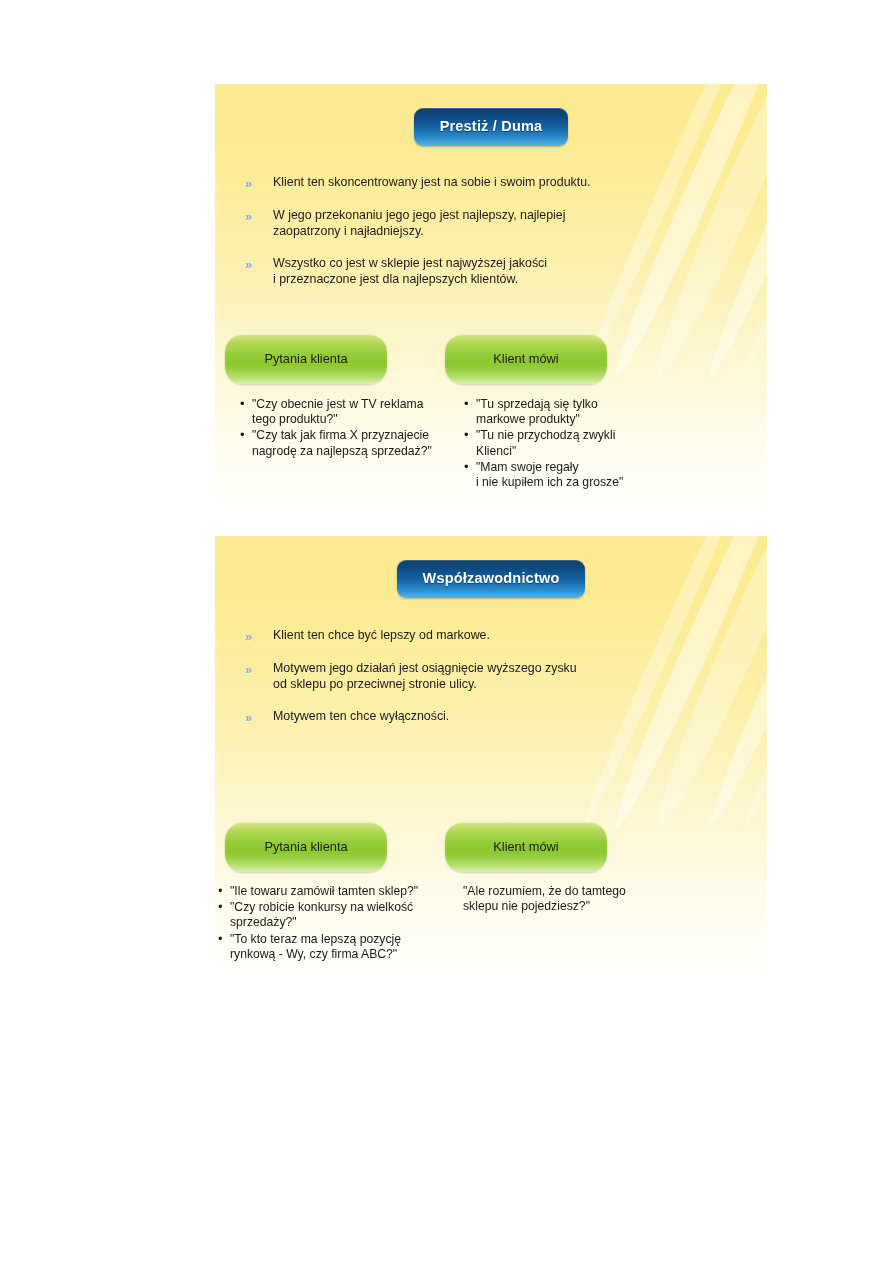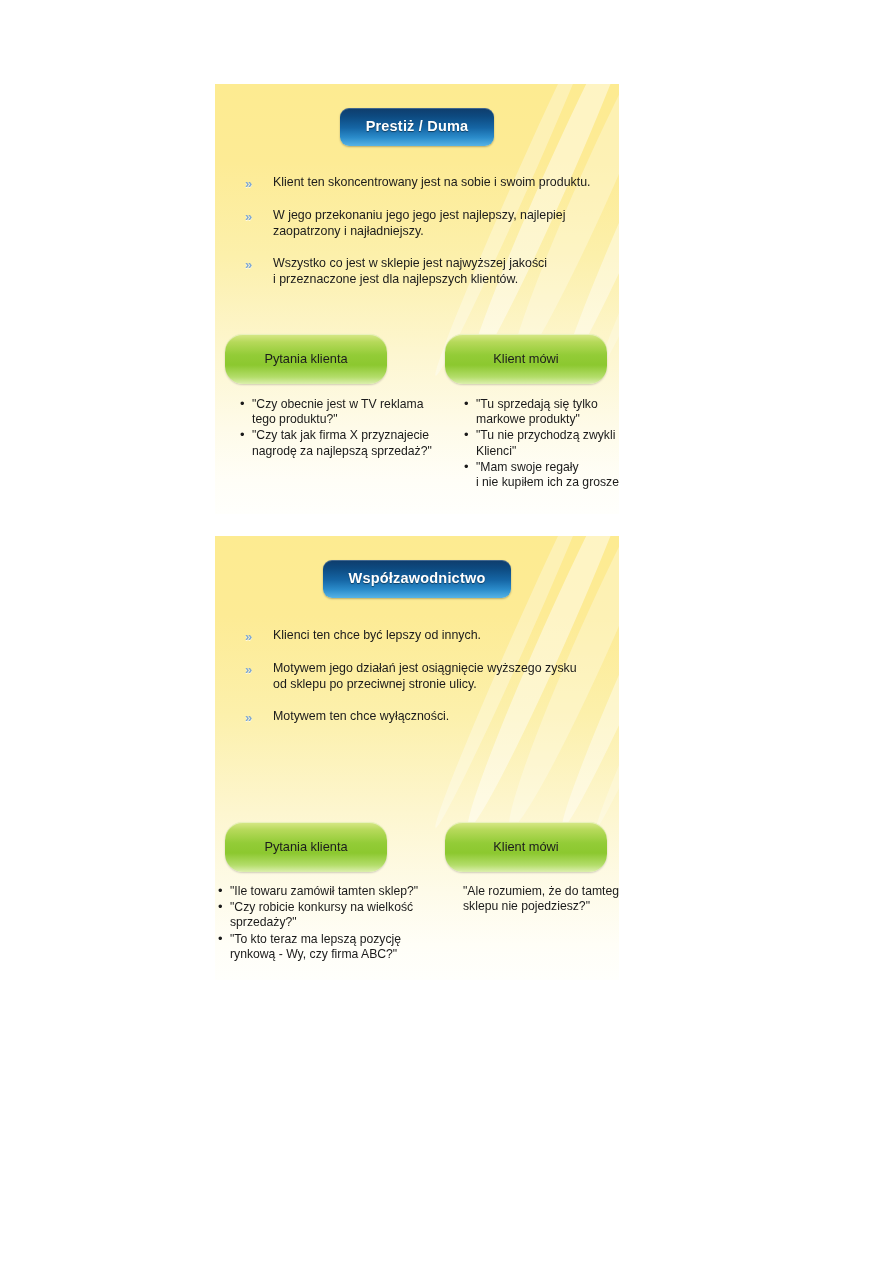--- a/index.html
+++ b/index.html
@@ -20,21 +20,21 @@
     left: 0;
     top: 0;
     width: 893px;
     height: 1263px;
   }
 
   
   .slide {
     position: absolute;
     left: 215px;
-    width: 404px;
+    width: 552px;
     background: linear-gradient(to bottom,
                 #fdeb91 0%,
                 #fdeb95 18%,
                 #fcf0ab 40%,
                 #fdf6cf 62%,
                 #fefbe9 80%,
                 #fffef7 92%,
                 #fffffc 100%);
     overflow: hidden;
   }
@@ -251,21 +251,21 @@
         <span class="s5"></span>
     </div>
 
     <div class="title-wrap" style="top:24px;">
       <div class="title-pill">Współzawodnictwo</div>
     </div>
 
     <div class="points" style="top:92px;">
       <div class="point">
         <div class="chev">»</div>
-        <div class="point-text">Klienci ten chce być lepszy od innych.</div>
+        <div class="point-text">Klient ten chce być lepszy od markowe.</div>
       </div>
       <div class="point">
         <div class="chev">»</div>
         <div class="point-text">Motywem jego działań jest osiągnięcie wyższego zysku
 od sklepu po przeciwnej stronie ulicy.</div>
       </div>
       <div class="point">
         <div class="chev">»</div>
         <div class="point-text">Motywem ten chce wyłączności.</div>
       </div>

